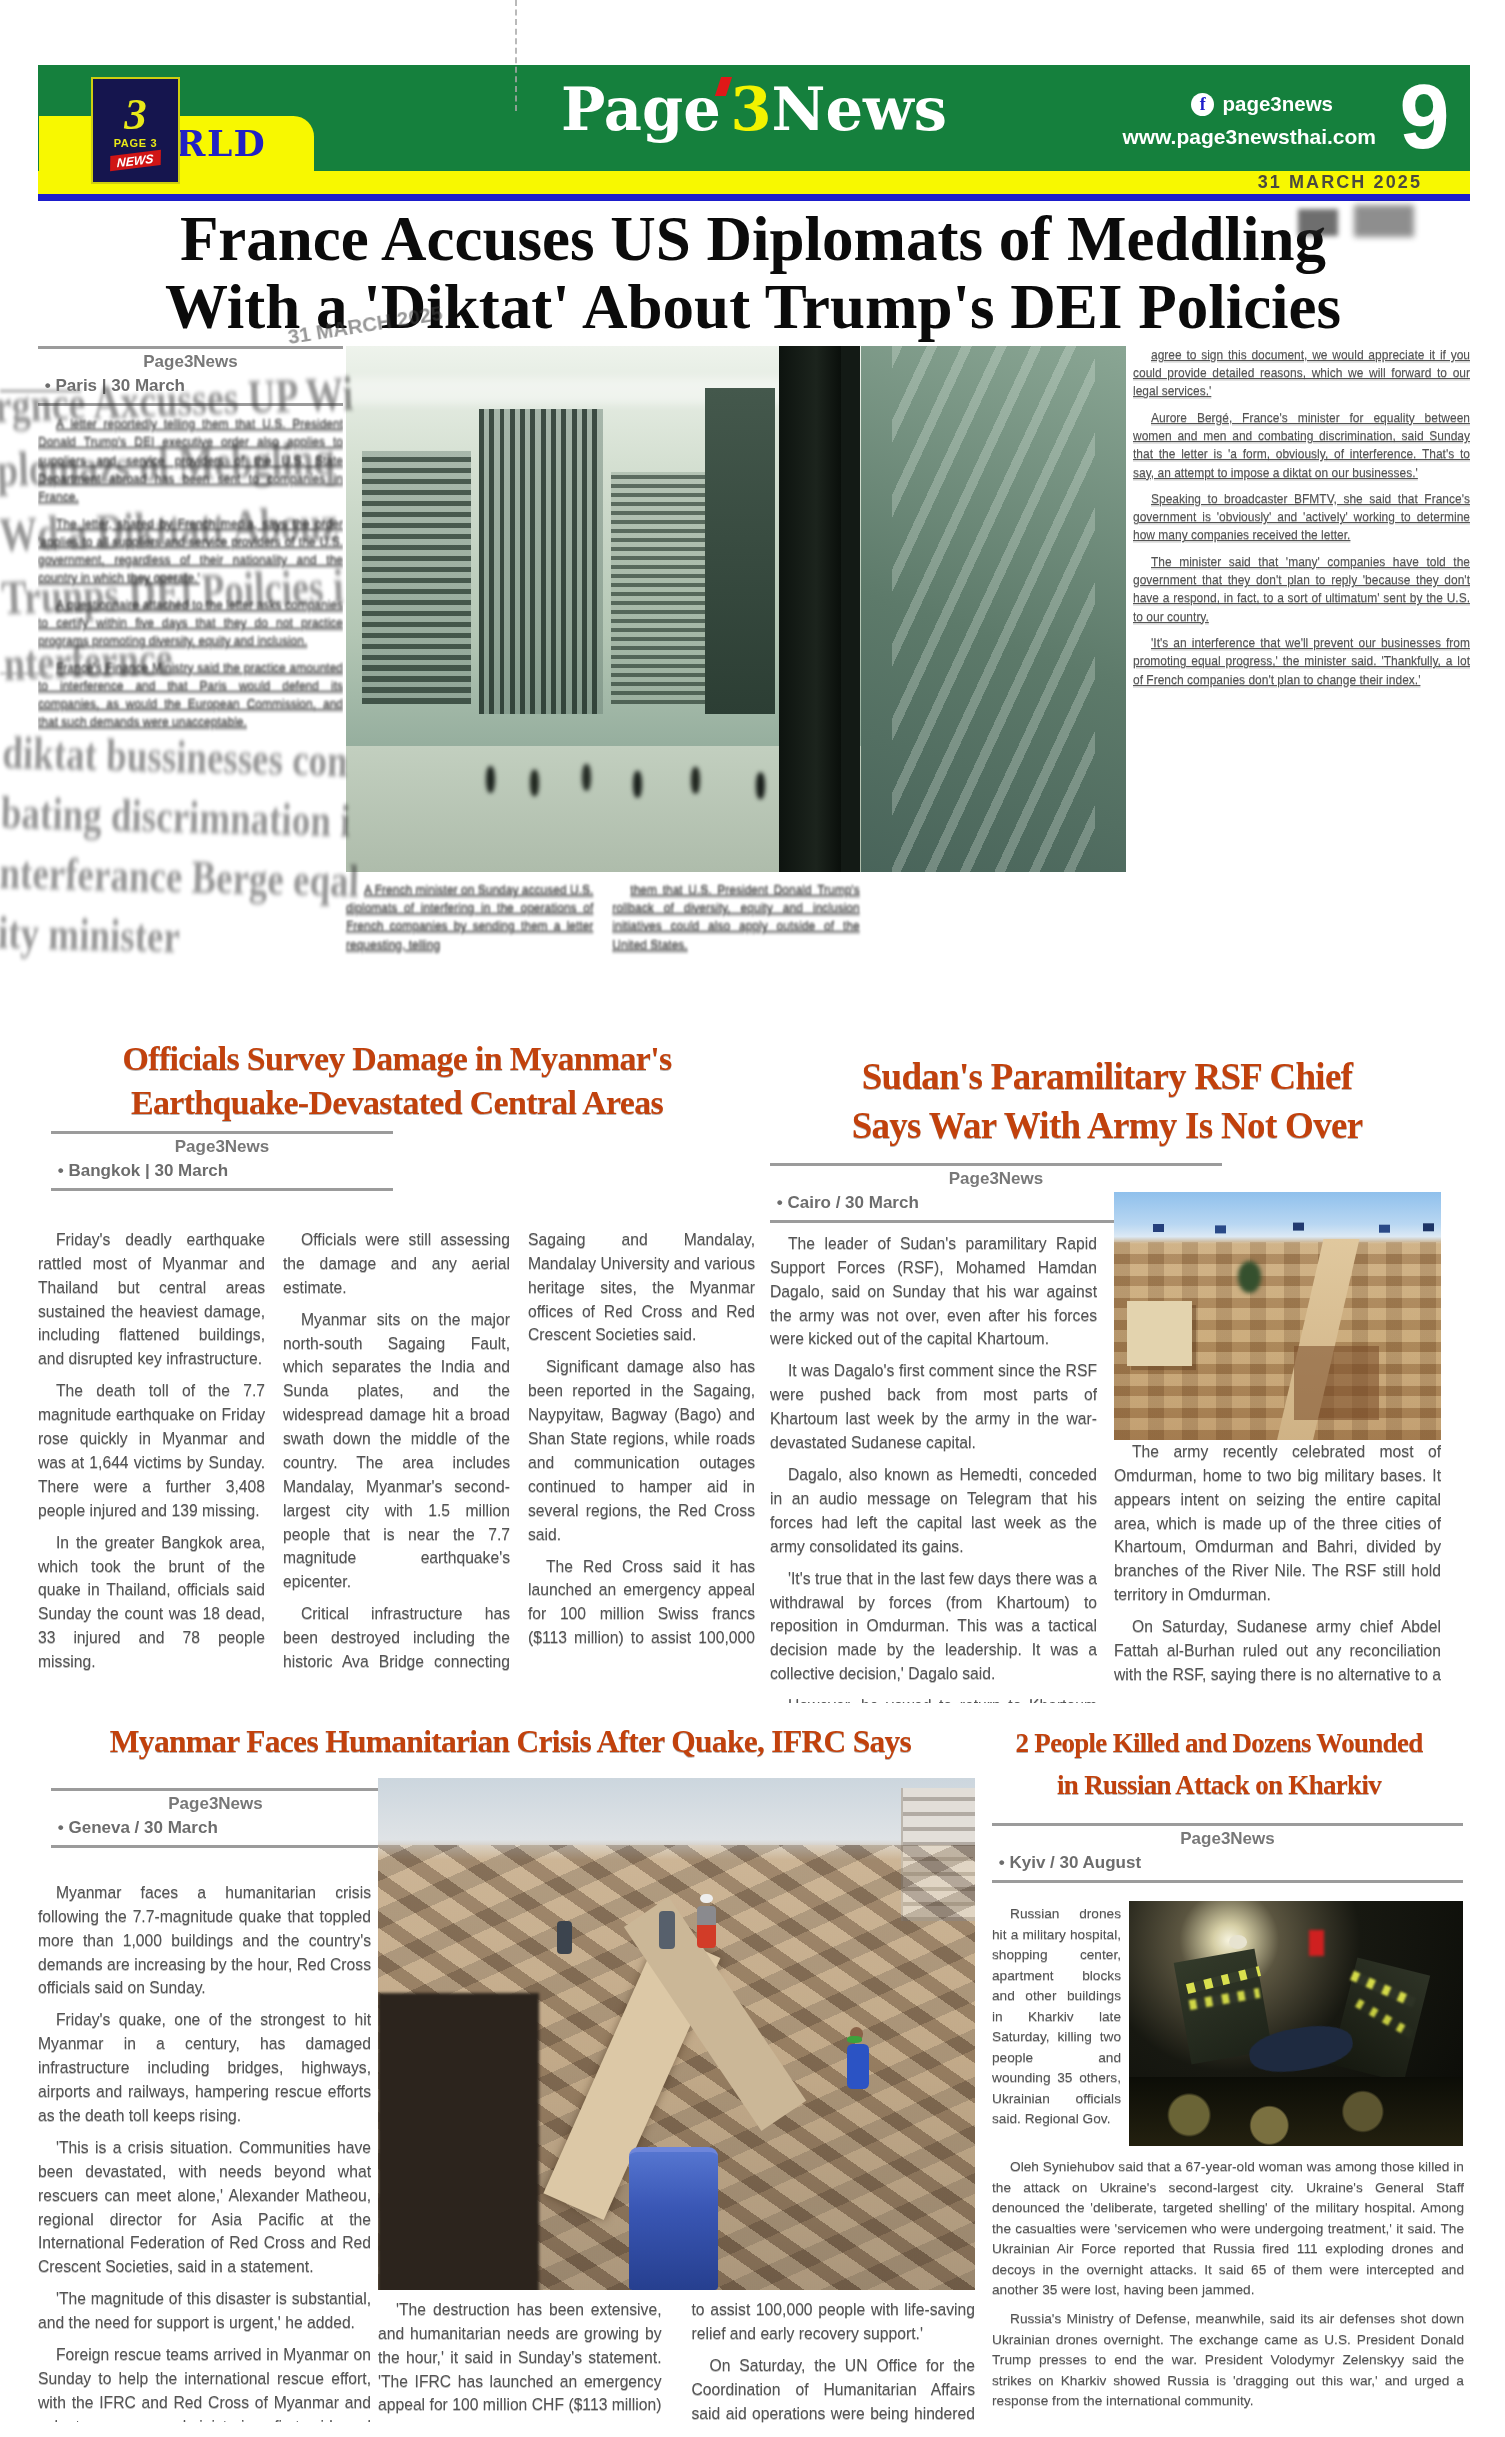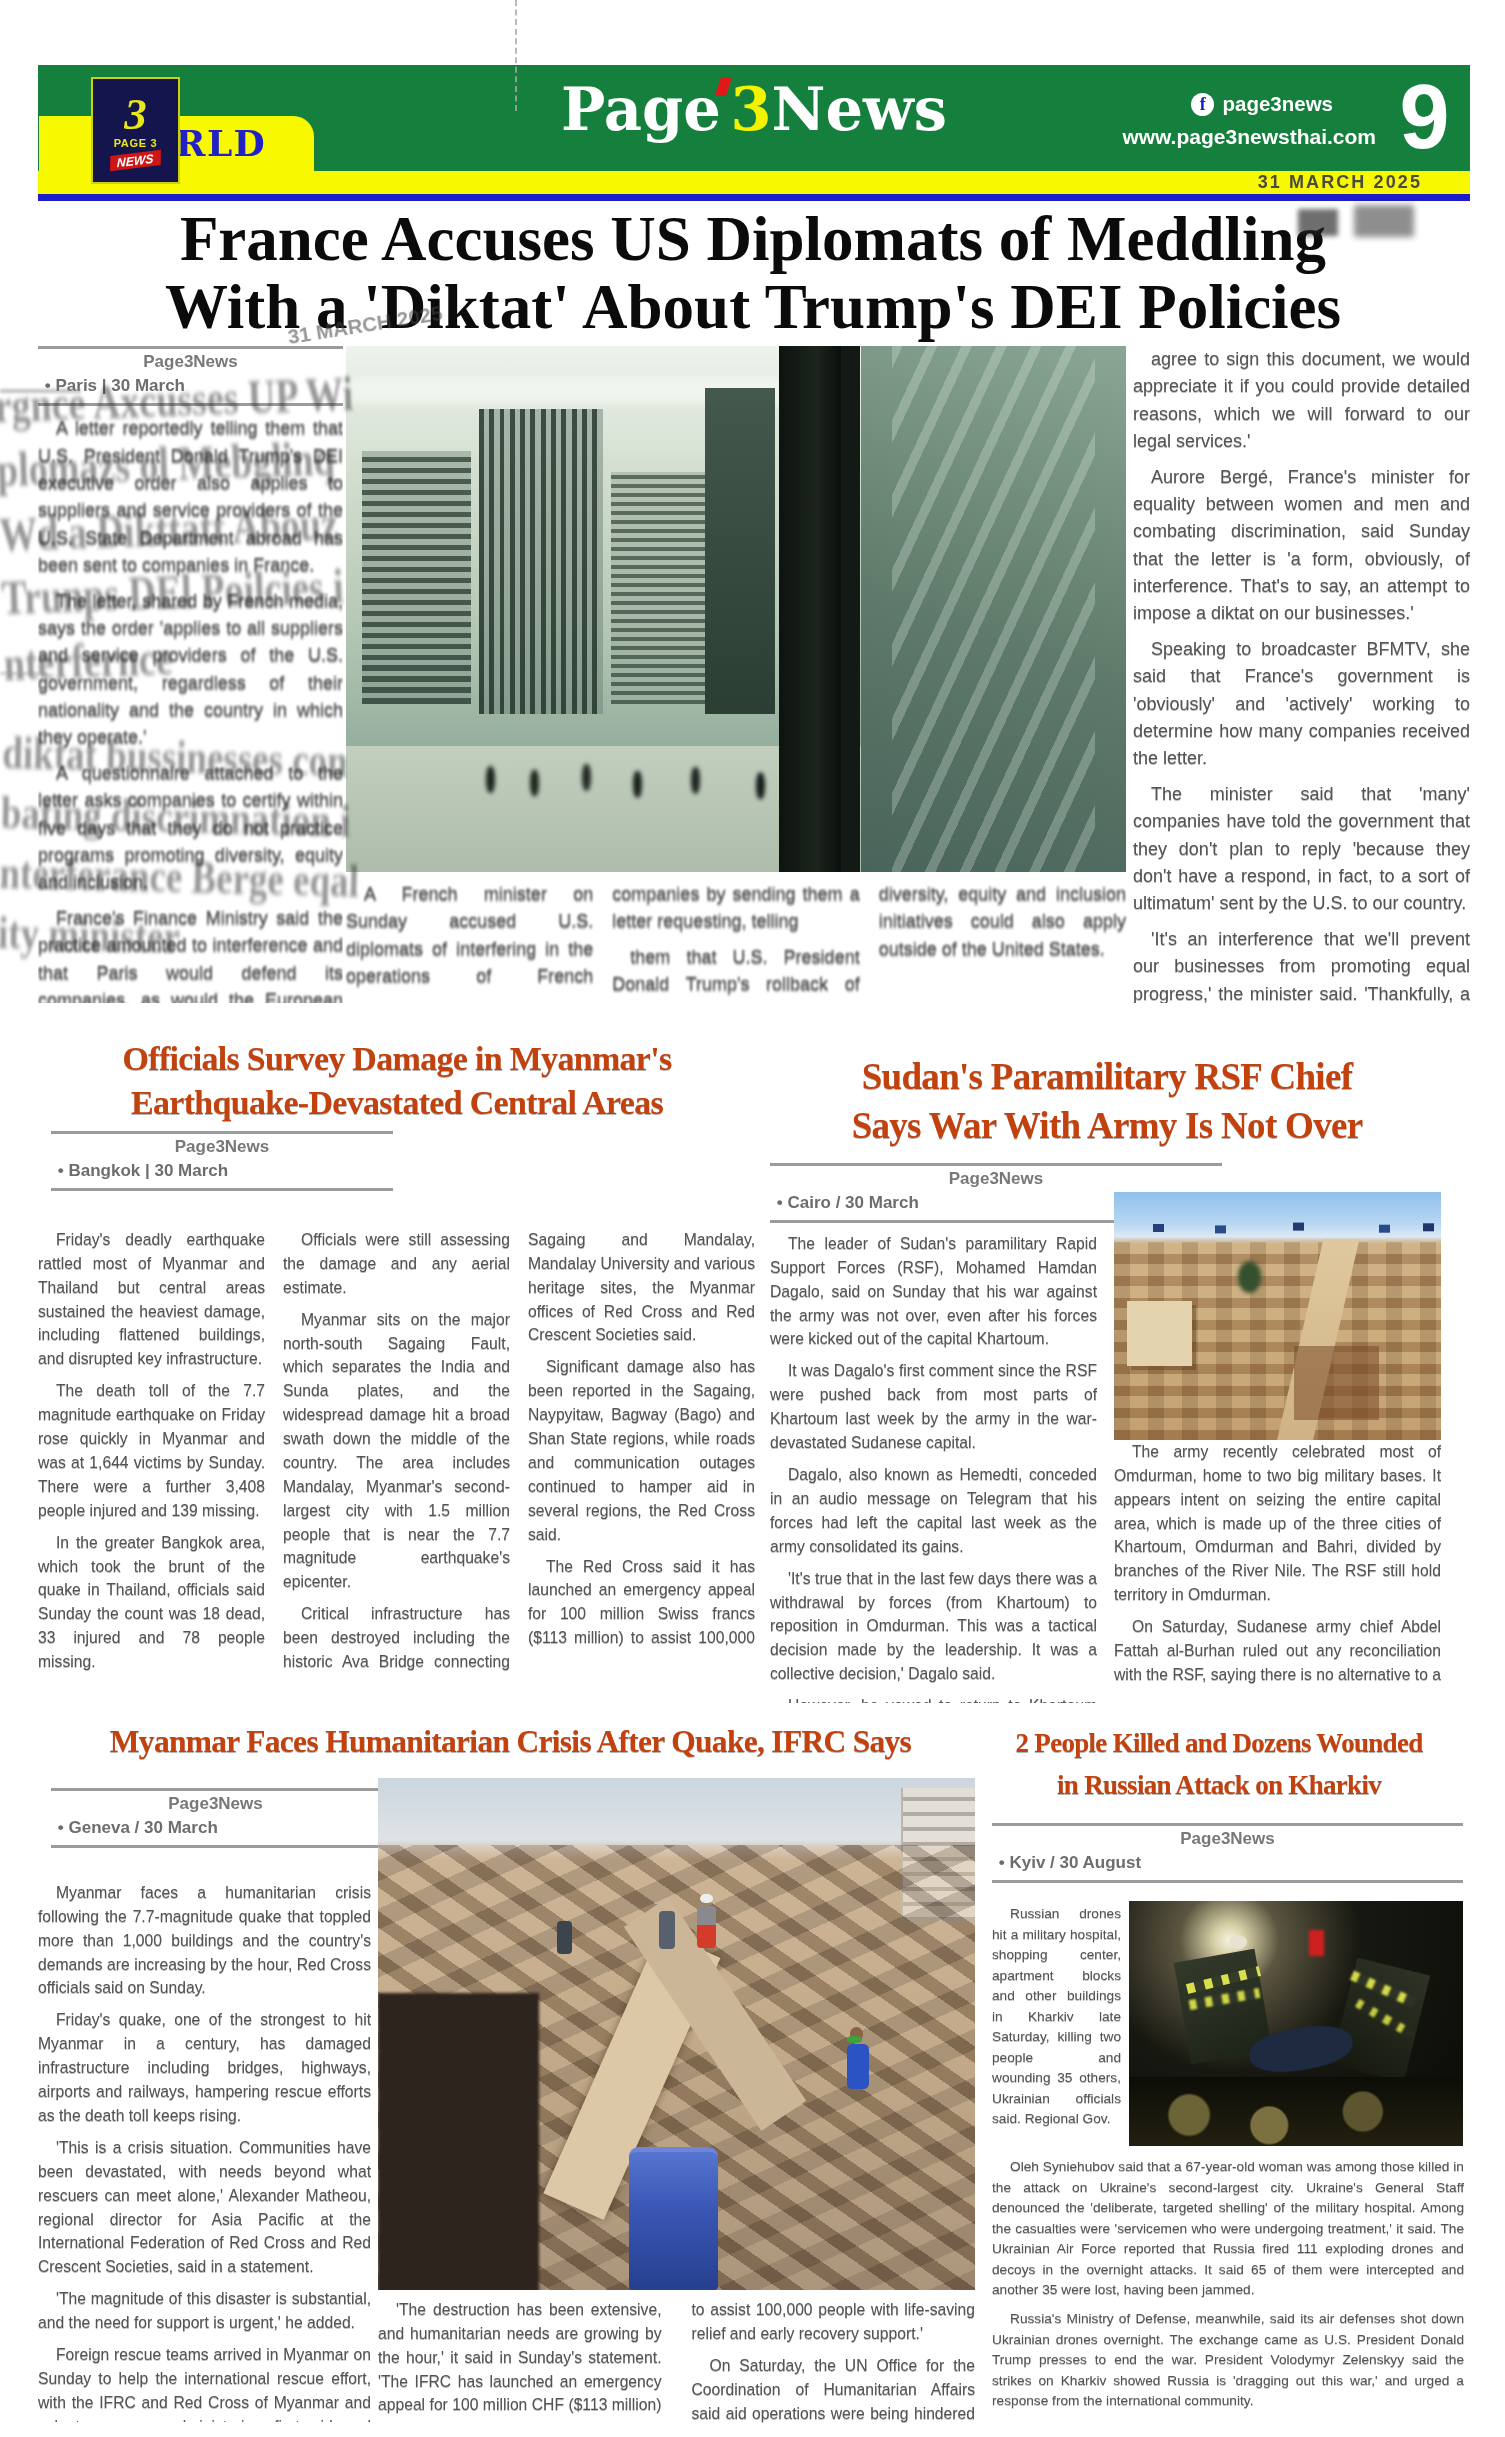--- a/index.html
+++ b/index.html
@@ -49,21 +49,21 @@
   .ifrc-hl{left:41px;top:1723px;width:939px;text-align:center;font-size:31.5px;line-height:1.2;}
   .kh-hl{left:989px;top:1723px;width:460px;text-align:center;font-size:27px;line-height:1.55;}
 
   
   .rule{height:2.7px;background:#9b9b9b;}
   .src{text-align:center;font-size:17px;font-weight:bold;color:#787878;padding:3.4px 0 1.4px;}
   .dl{font-size:17px;font-weight:bold;color:#6d6d6d;padding:2.7px 0 6.8px 6.8px;}
   .bybox{filter:blur(0.5px);}
 
   
-  .bt{font-size:18px;line-height:1.52;text-align:justify;}
+  .bt{font-size:12px;line-height:1.52;text-align:justify;text-decoration:underline;}
   .bt-sm{font-size:15.7px;line-height:1.52;text-align:justify;}
   .bt-xs{font-size:13.7px;line-height:1.5;text-align:justify;}
   .bt p,.bt-sm p,.bt-xs p{margin:0 0 8.2px;text-indent:18px;}
   .g1{color:#545454;filter:blur(0.5px);text-shadow:0 1.4px 0 rgba(85,85,85,.4);}
   .g2{color:#4d4d4d;filter:blur(1px);
       text-shadow:0 2.1px 0 rgba(70,70,70,.55),0 -1.4px 0 rgba(70,70,70,.3);}
   .clip{overflow:hidden;}
 
   .leadleft{left:38px;top:346px;width:305px;height:657px;}
   .leadright{left:1133px;top:346px;width:337px;height:657px;}

